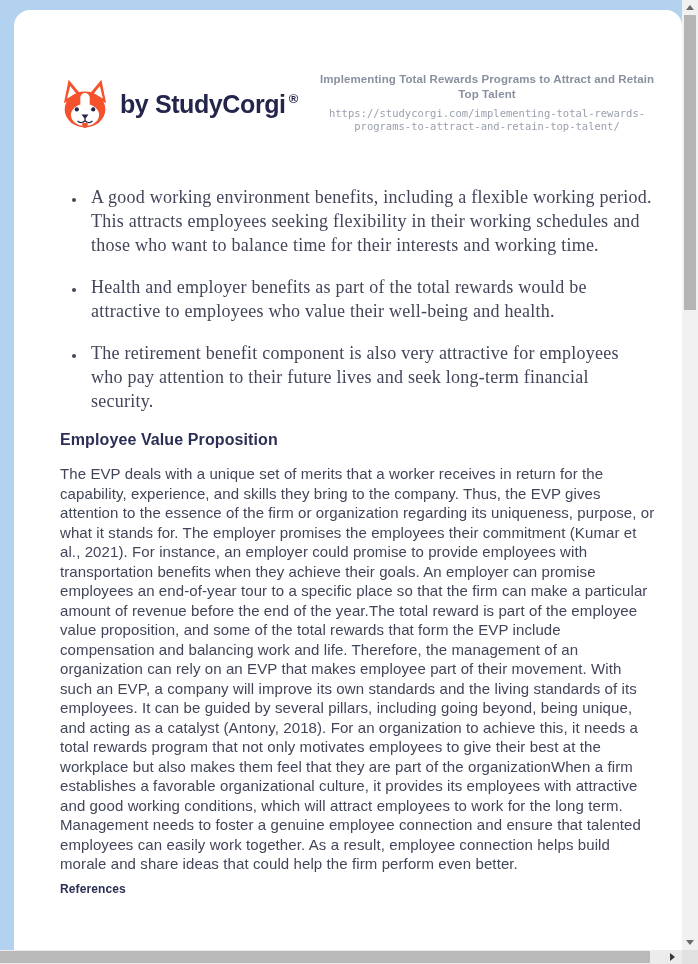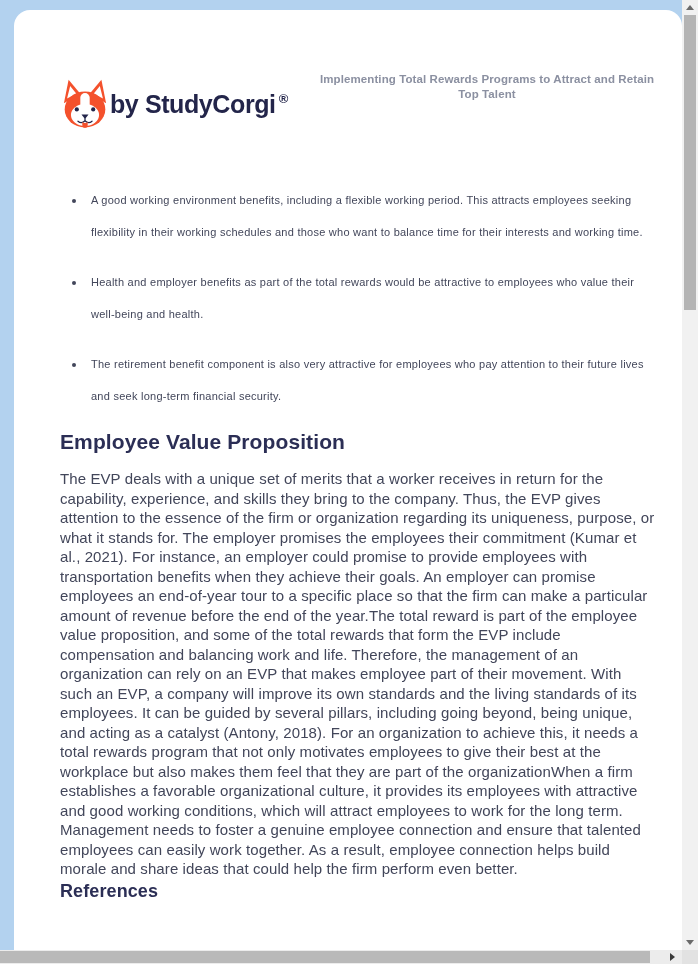--- a/index.html
+++ b/index.html
@@ -15,55 +15,55 @@
     left: 14px; top: 10px;
     width: 668px; height: 940px;
     background: #ffffff;
     border-radius: 16px 16px 0 0;
     overflow: hidden;
   }
   .card-inner { padding: 60px 27px 0 46px; }
 
   
   .header { display: flex; justify-content: space-between; align-items: flex-start; }
-  .brand { display: flex; align-items: center; margin-top: 6px; }
+  .brand { display: flex; align-items: center; gap: 10px; margin-top: 6px; }
   .brand-logo { width: 50px; height: 56px; flex: 0 0 auto; }
   .brand-text {
     font-size: 25px; font-weight: bold; color: #23254a;
     letter-spacing: -0.4px; white-space: nowrap;
   }
   .brand-reg { font-size: 13px; font-weight: bold; color: #23254a; vertical-align: 10px; margin-left: 3px; }
   .meta { width: 336px; text-align: center; margin-top: 2px; }
   .meta-title {
     font-size: 11.5px; font-weight: bold; color: #8b90a1;
     line-height: 15px; letter-spacing: 0.1px;
   }
   .meta-url {
     font-family: "DejaVu Sans Mono", monospace;
     font-size: 10.5px; color: #9aa0ae; line-height: 13px;
     margin-top: 5px; overflow-wrap: anywhere;
   }
 
   
   .bullets {
     margin-top: 52px; padding-left: 26px;
-    color: #42465a; font-size: 11px; line-height: 32px; letter-spacing: 0.25px;
+    color: #42465a; font-size: 18px; line-height: 24px; letter-spacing: 0.25px; font-family: Liberation Serif, serif;
   }
   .bullets li { margin-bottom: 18px; padding-left: 5px; }
   .bullets li::marker { color: #42465a; font-size: 12px; }
   .section-heading {
-    font-size: 21px; font-weight: bold; color: #2b2e55;
+    font-size: 16px; font-weight: bold; color: #2b2e55;
     letter-spacing: 0.1px; margin-bottom: 15px;
   }
   .body-text {
     font-size: 15px; line-height: 19.5px; color: #42465a; letter-spacing: 0.1px;
   }
   .refs-heading {
-    font-size: 18px; font-weight: bold; color: #2b2e55;
-    letter-spacing: 0.1px; margin-top: 2px;
+    font-size: 12px; font-weight: bold; color: #2b2e55;
+    letter-spacing: 0.1px; margin-top: 8px;
   }
   .ref-text {
     font-size: 13.5px; line-height: 20px; color: #42465a;
     letter-spacing: 0.2px; margin-top: 18px;
   }
 
   
   .vscroll {
     position: absolute; right: 0; top: 0;
     width: 16px; height: 950px; background: #f1f1f1;
@@ -127,20 +127,21 @@
 
           <path d="M28.5 55 q3.5 2.5 7 0 v3.5 q0 4 -3.5 4 t-3.5 -4 Z" fill="#f4512c"></path>
         </svg>
         <div>
           <span class="brand-text">by StudyCorgi</span><span class="brand-reg">®</span>
         </div>
       </div>
 
       <div class="meta">
         <div class="meta-title">Implementing Total Rewards Programs to Attract and Retain Top Talent</div>
+        <div class="meta-url">https://studycorgi.com/implementing-total-rewards-programs-to-attract-and-retain-top-talent/</div>
       </div>
     </div>
 
     <ul class="bullets">
       <li>A good working environment benefits, including a flexible working period. This attracts employees seeking flexibility in their working schedules and those who want to balance time for their interests and working time.</li>
       <li>Health and employer benefits as part of the total rewards would be attractive to employees who value their well-being and health.</li>
       <li>The retirement benefit component is also very attractive for employees who pay attention to their future lives and seek long-term financial security.</li>
     </ul>
 
     <h2 class="section-heading">Employee Value Proposition</h2>

